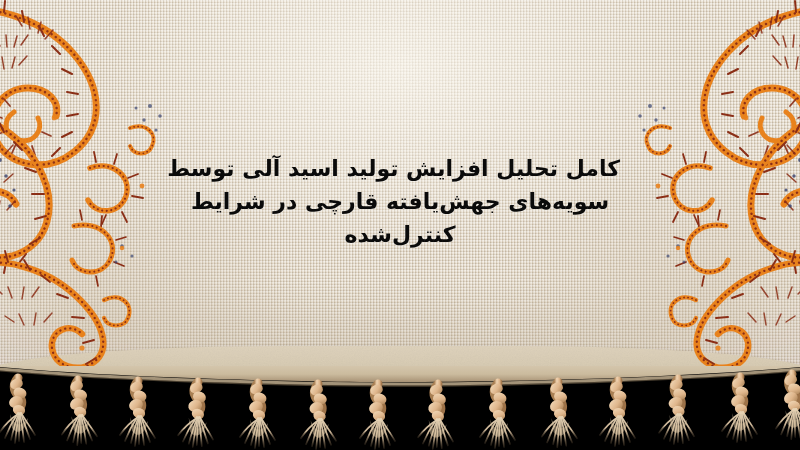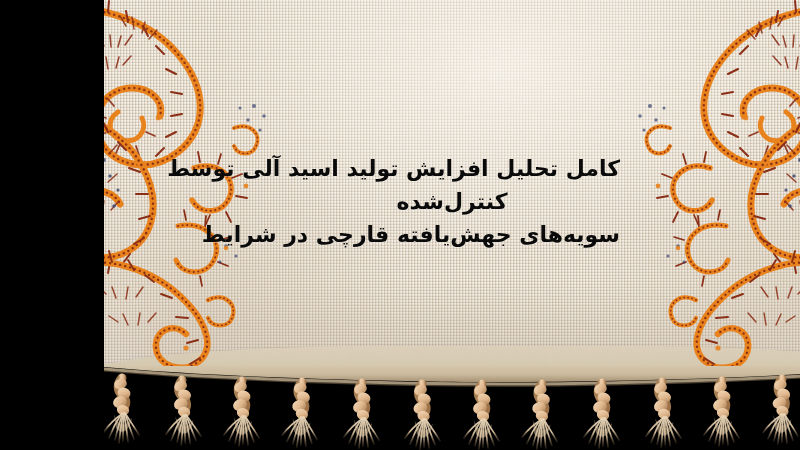--- a/index.html
+++ b/index.html
@@ -1,21 +1,21 @@
 <!DOCTYPE html>
 <html lang="fa" dir="rtl"><head>
 <meta charset="utf-8">
 <title>Persian Textile Title Slide</title>
 <style>
   html,body{margin:0;padding:0;background:#000;}
   *{box-sizing:border-box;}
 
   #stage{
     position:relative;
-    width:696px;height:450px;
+    width:800px;height:450px;
     overflow:hidden;
     background:#c4b5fd;
     font-family:"DejaVu Sans","Liberation Sans",sans-serif;
   }
 
   
   .fabric{
     position:absolute;left:0;top:0;width:800px;height:376px;
     background-color:#e6dbc9;
     background-image:
@@ -348,22 +348,22 @@
           <circle cx="188" cy="186" r="2.4"></circle>
           <circle cx="168" cy="248" r="2.2"></circle>
           <circle cx="100" cy="118" r="2.4"></circle>
         </g>
       </g>
     </svg>
   </div>
 
   <div class="title-block">
     <div class="title-line">کامل تحلیل افزایش تولید اسید آلی توسط</div>
+    <div class="title-line">سویه‌های جهش‌یافته قارچی در شرایط</div>
     <div class="title-line">کنترل‌شده</div>
-    <div class="title-line">سویه‌های جهش‌یافته قارچی در شرایط</div>
   </div>
 
   <div class="fringe-band">
     <svg viewBox="0 0 800 84" preserveAspectRatio="none" aria-hidden="true">
       <defs>
         <linearGradient id="cordG" x1="0" y1="0" x2="1" y2="0">
           <stop offset="0%" stop-color="#a87f53"></stop>
           <stop offset="35%" stop-color="#f1d5b4"></stop>
           <stop offset="70%" stop-color="#ddb48a"></stop>
           <stop offset="100%" stop-color="#9d7248"></stop>

